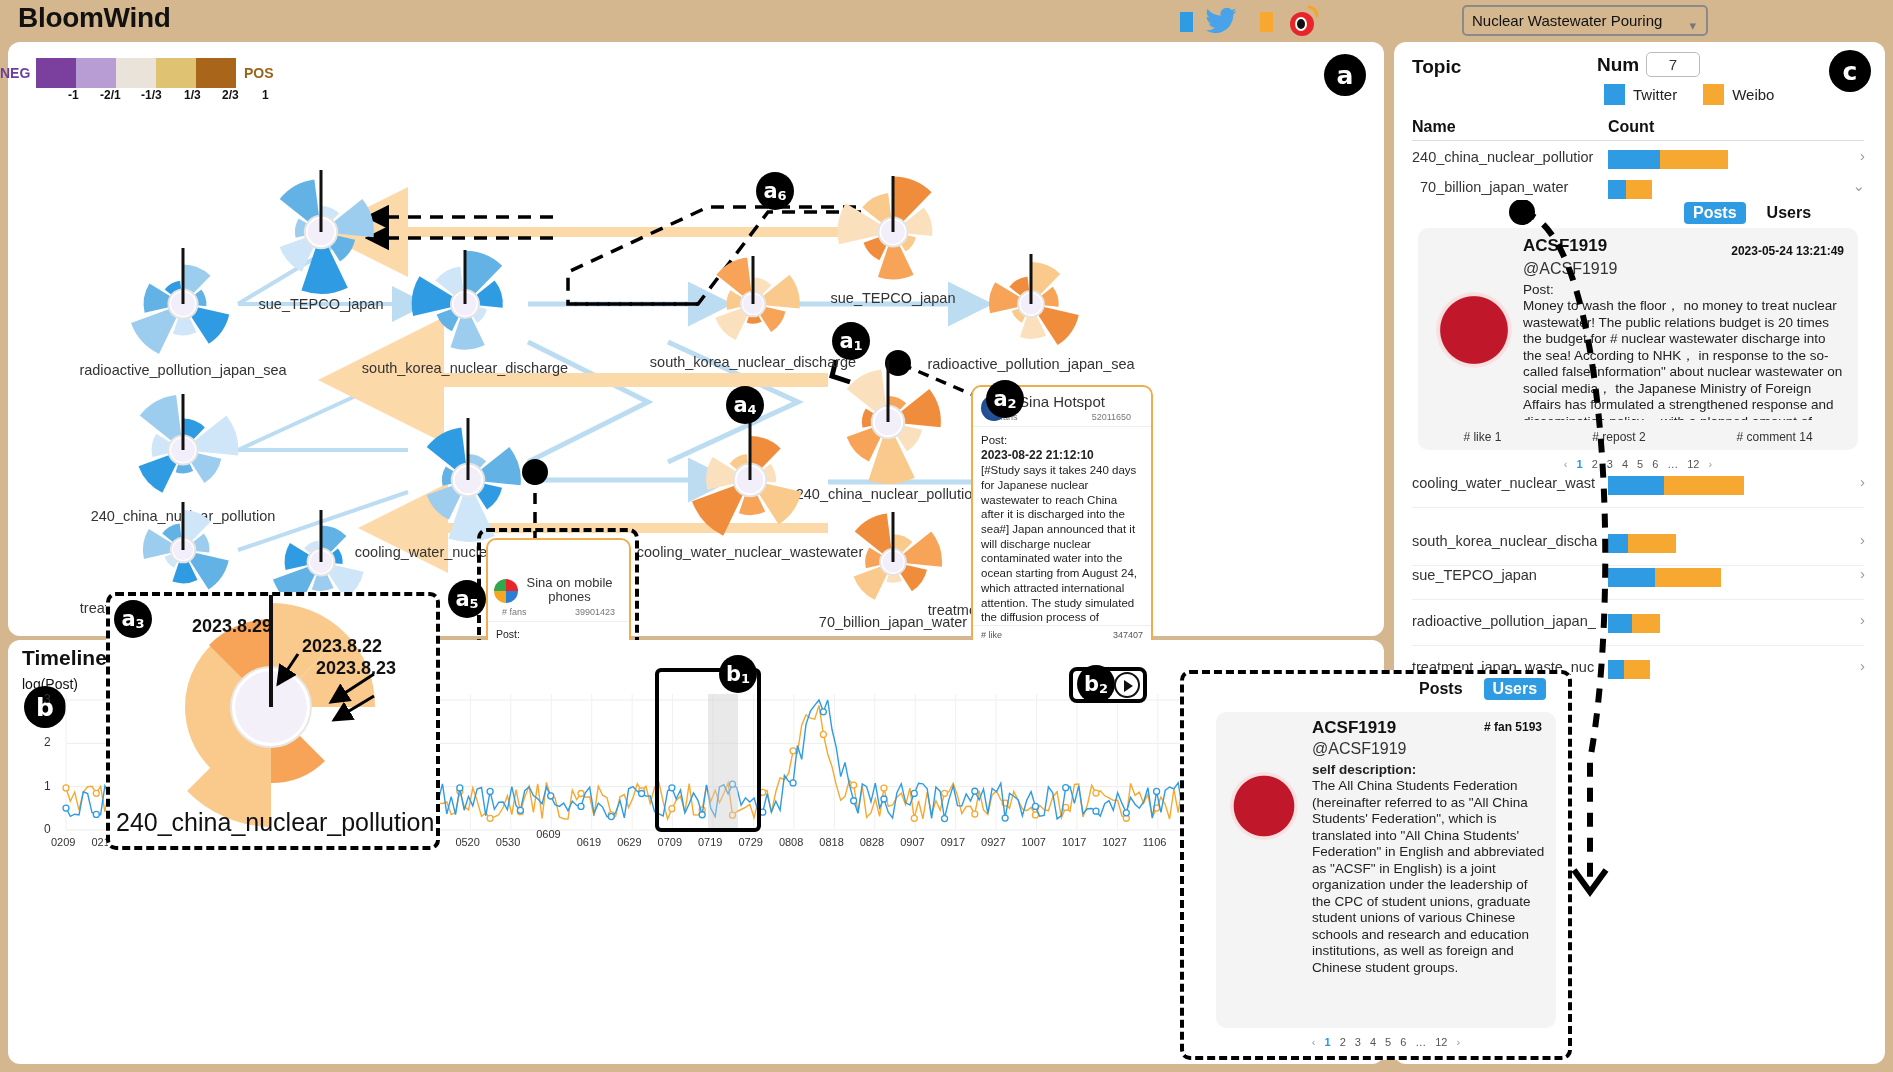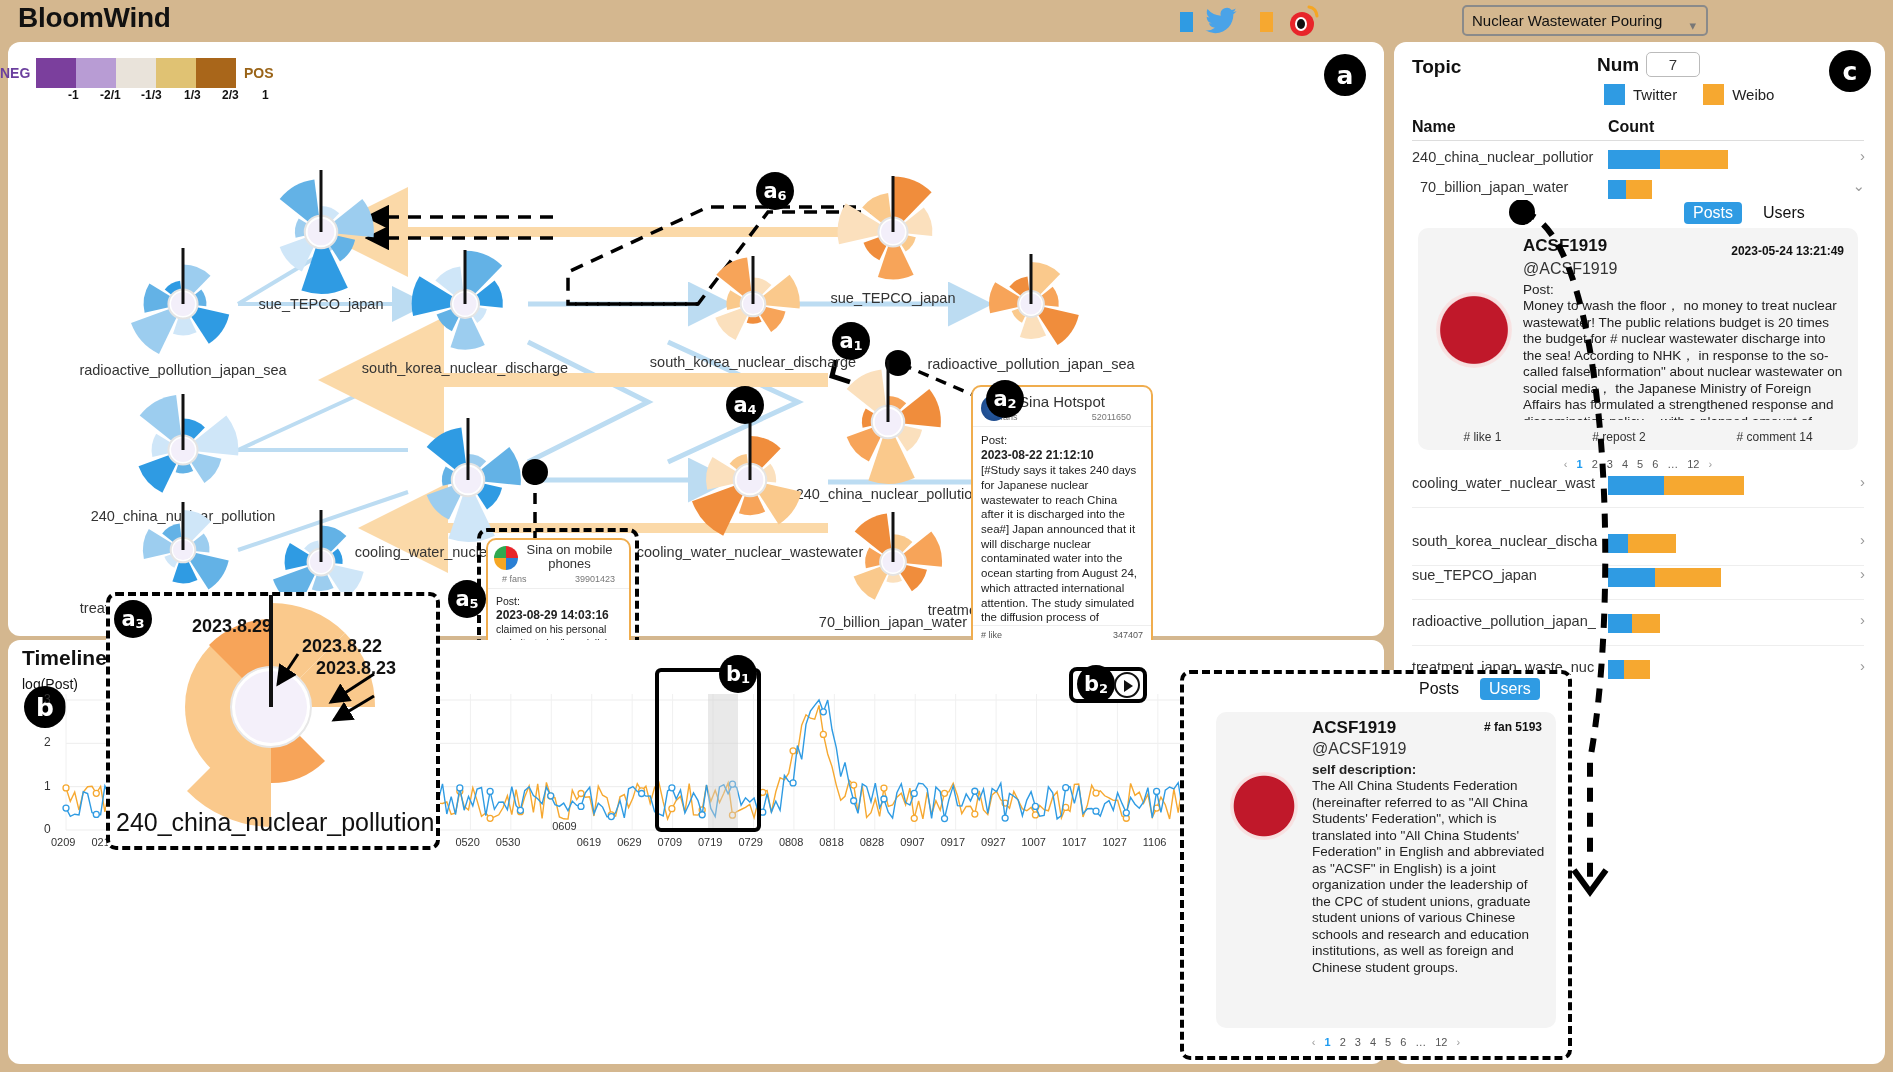--- a/index.html
+++ b/index.html
@@ -81,21 +81,21 @@
   #plat-legend .bx { width:21px; height:21px; }
   .tbl-head { position:absolute; left:18px; top:76px; width:455px; font-size:16px; font-weight:bold; color:#111;}
   .tbl-head .c1 { position:absolute; left:0; } .tbl-head .c2 { position:absolute; left:196px; }
   .tbl-rule { position:absolute; left:18px; top:98px; width:452px; height:1px; background:#ddd;}
   .trow { position:absolute; left:18px; width:455px; height:30px; font-size:14.5px; color:#333; }
   .trow .nm { position:absolute; left:0; top:3px; width:186px; overflow:hidden; white-space:nowrap; }
   .trow .bar { position:absolute; left:196px; top:4px; height:19px; display:flex; }
   .trow .chev { position:absolute; right:2px; top:1px; color:#999; font-size:15px;}
   .trow .rule { position:absolute; left:0; bottom:-6px; width:452px; height:1px; background:#eee;}
 
-  .tabs { position:absolute; display:flex; gap:12px; align-items:center; font-size:16px; font-weight:normal;}
+  .tabs { position:absolute; display:flex; gap:12px; align-items:center; font-size:16px; font-weight:bold;}
   .tabs .tab { padding:2px 9px; border-radius:4px; color:#111;}
   .tabs .tab.active { background:#2f9be3; color:#fff;}
 
   .usercard { position:absolute; background:#f4f4f4; border-radius:10px; overflow:hidden; }
   .uc-name { position:absolute; left:105px; top:8px; font-size:17px; font-weight:bold; color:#111;}
   .uc-ts { position:absolute; right:14px; top:16px; font-size:12px; font-weight:bold; color:#111;}
   .uc-handle { position:absolute; left:105px; top:32px; font-size:16px; color:#333;}
   .uc-body { position:absolute; left:105px; top:54px; right:12px; font-size:13.5px; color:#222; line-height:1.22; overflow:hidden;}
   .uc-stats { position:absolute; left:0; bottom:6px; width:100%; display:flex; justify-content:space-around; font-size:12px; color:#333;}
   .uc-avatar { position:absolute; left:18px; top:64px; width:76px; height:76px; border-radius:50%;
@@ -462,21 +462,21 @@
       <div>
           <span># comment</span>
           <span>19039</span>
         </div>
     </div>
   </div>
 </div>
 
 <div class="dashbox" style="left:477px;top:528px;width:162px;height:300px;"></div>
 <div class="post-card" style="left:486px;top:538px;width:145px;height:268px;">
-  <div class="pc-head" style="padding-top:3px;">
+  <div class="pc-head" style="padding-top:3px;margin-top:33px;">
     <div class="avatar" style="position:absolute;left:6px;top:6px;width:24px;height:24px;background:conic-gradient(#e8252a 0 25%,#2a7fd4 25% 50%,#f5a623 50% 75%,#2fa84f 75% 100%);"></div>
     <div class="pc-name" style="font-size:13px;line-height:1.1;padding-left:22px;">Sina on mobile phones</div>
     <div class="pc-fans" style="padding:0 10px;">
       <span># fans</span>
       <span>39901423</span>
     </div>
   </div>
   <div class="pc-body" style="height:182px;overflow:hidden;font-size:10.5px;">
     <div class="lbl">Post:</div>
     <div class="ts">2023-08-29 14:03:16</div>
@@ -652,21 +652,21 @@
       <div class="tick-x" style="left: 123.875px; top: 196px;">0301</div>
       <div class="tick-x" style="left: 164.312px; top: 196px;">0311</div>
       <div class="tick-x" style="left: 204.75px; top: 196px;">0321</div>
       <div class="tick-x" style="left: 245.188px; top: 196px;">0331</div>
       <div class="tick-x" style="left: 285.625px; top: 196px;">0410</div>
       <div class="tick-x" style="left: 326.062px; top: 196px;">0420</div>
       <div class="tick-x" style="left: 366.5px; top: 196px;">0430</div>
       <div class="tick-x" style="left: 406.938px; top: 196px;">0510</div>
       <div class="tick-x" style="left: 447.375px; top: 196px;">0520</div>
       <div class="tick-x" style="left: 487.812px; top: 196px;">0530</div>
-      <div class="tick-x" style="left: 528.25px; top: 180px; margin-left: 16px;">0609</div>
+      <div class="tick-x" style="left: 528.25px; top: 188px;">0609</div>
       <div class="tick-x" style="left: 568.688px; top: 196px;">0619</div>
       <div class="tick-x" style="left: 609.125px; top: 196px;">0629</div>
       <div class="tick-x" style="left: 649.562px; top: 196px;">0709</div>
       <div class="tick-x" style="left: 690px; top: 196px;">0719</div>
       <div class="tick-x" style="left: 730.438px; top: 196px;">0729</div>
       <div class="tick-x" style="left: 770.875px; top: 196px;">0808</div>
       <div class="tick-x" style="left: 811.312px; top: 196px;">0818</div>
       <div class="tick-x" style="left: 851.75px; top: 196px;">0828</div>
       <div class="tick-x" style="left: 892.188px; top: 196px;">0907</div>
       <div class="tick-x" style="left: 932.625px; top: 196px;">0917</div>

